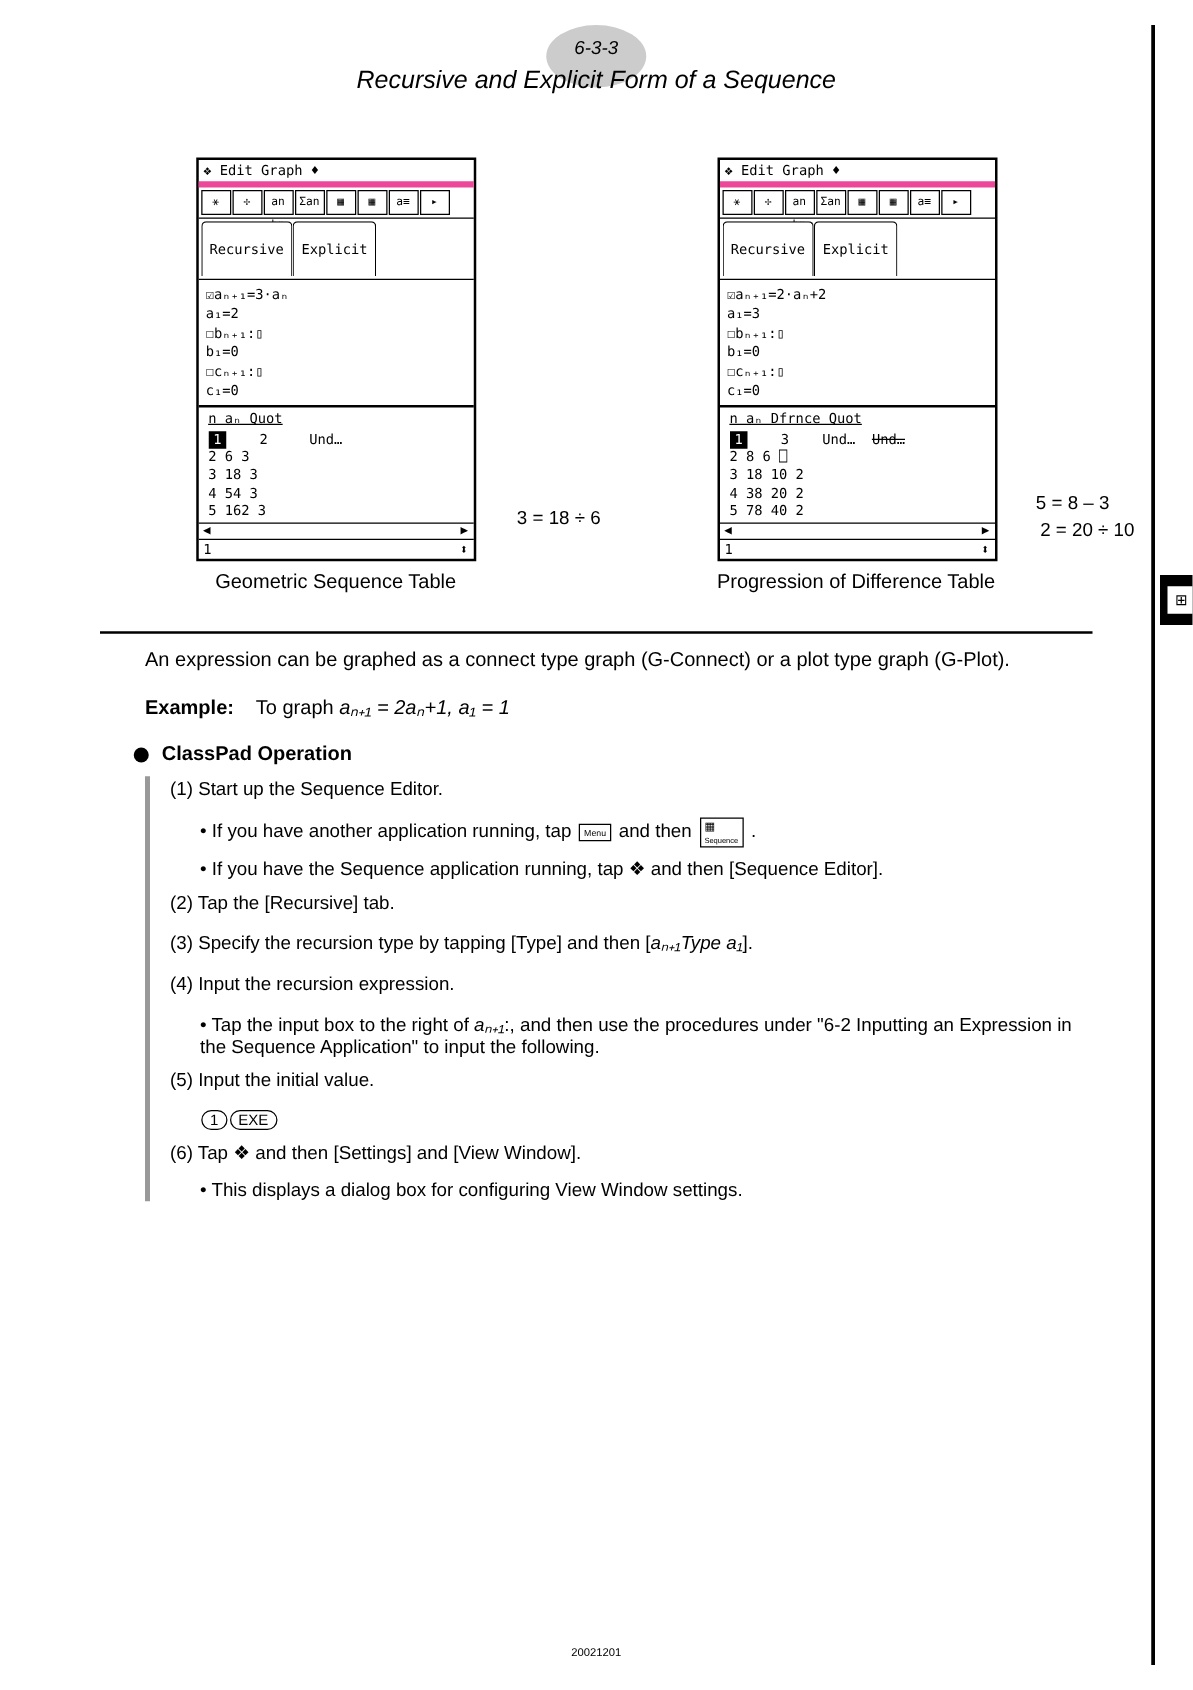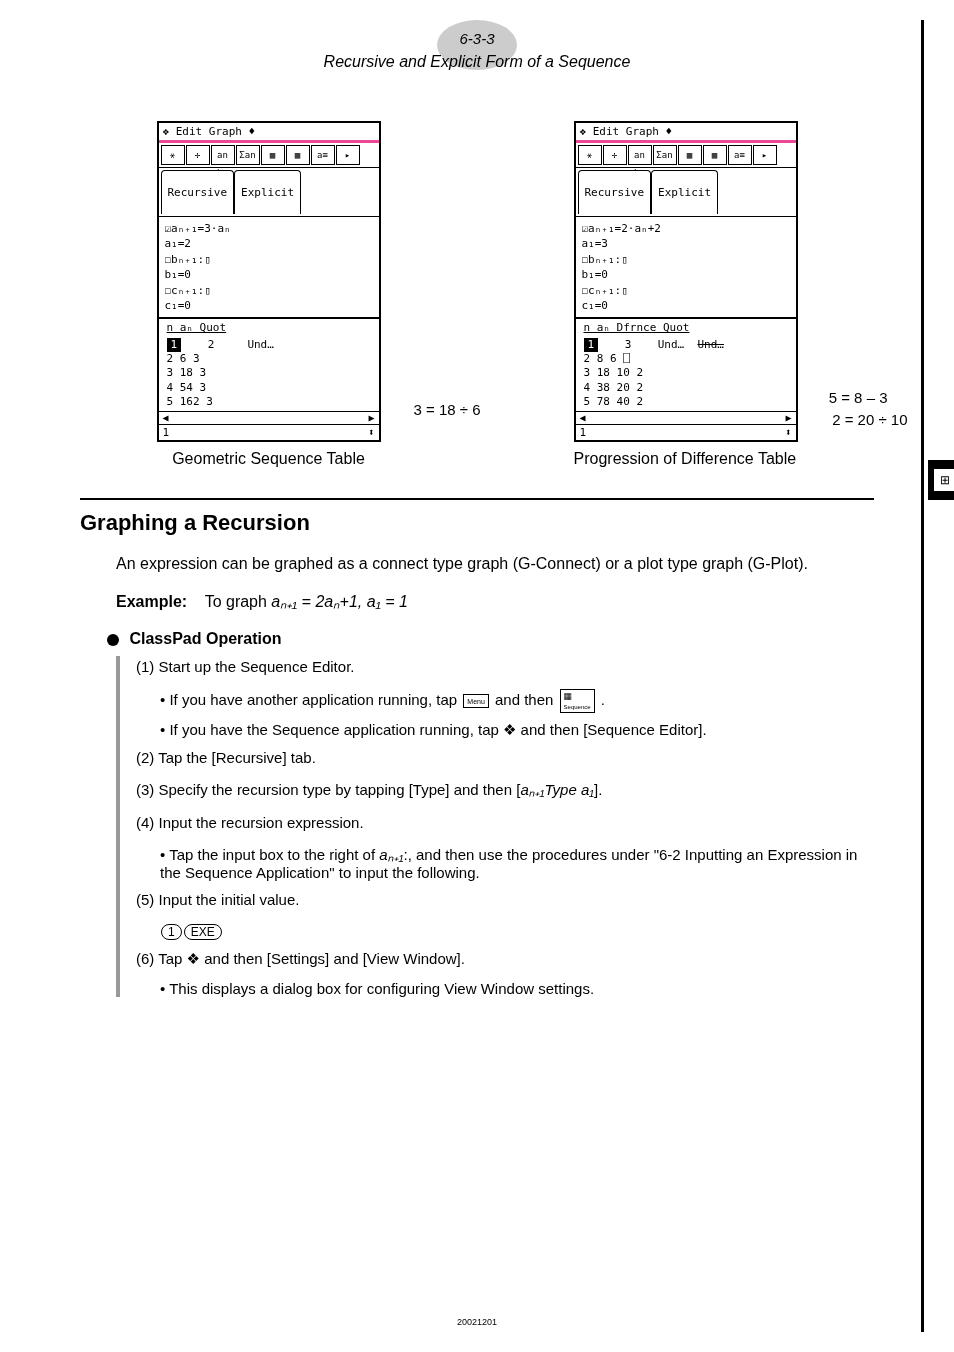--- a/index.html
+++ b/index.html
@@ -42,21 +42,21 @@
     transform: translateX(-50%);
     top: -10px;
     z-index: -1;
   }
   .page-num {
     font-style: italic;
     font-size: 15px;
   }
   .page-subtitle {
     font-style: italic;
-    font-size: 16px;
+    font-size: 20px;
     margin-top: 6px;
   }
   .figures-row {
     display: flex;
     justify-content: space-around;
     gap: 40px;
     margin-top: 50px;
     margin-bottom: 10px;
   }
   .fig-col {
@@ -66,21 +66,21 @@
     position: relative;
   }
   .calc-screen {
     border: 2px solid #000;
     width: 220px;
     background: #fff;
     font-family: monospace;
     font-size: 12px;
   }
   .calc-menubar {
-    border-bottom: 3px solid #ec4899;
+    border-bottom: 5px solid #ec4899;
     padding: 2px 4px;
     font-size: 11px;
     display: flex;
     align-items: center;
     gap: 4px;
   }
   .calc-toolbar {
     border-bottom: 1px solid #000;
     padding: 2px;
     display: flex;
@@ -373,21 +373,20 @@
         </div>
       </div>
       <div class="fig-annotation" style="right:-90px; top:268px;">5 = 8 – 3</div>
       <div class="fig-annotation" style="right:-110px; top:290px;">2 = 20 ÷ 10</div>
       <div class="fig-caption" style="text-align:left; align-self:flex-start;">Progression of Difference Table</div>
     </div>
   </div>
 
   <hr class="section-divider">
 
-  <div class="section-title">Graphing a Recursion</div>
 
   <p class="body-text">An expression can be graphed as a connect type graph (G-Connect) or a plot type graph (G-Plot).</p>
 
   <p class="body-text">
     <b>Example:</b>&nbsp;&nbsp;&nbsp;
     <span>To graph </span>
     <span class="ital">aₙ₊₁ = 2aₙ+1, a₁ = 1</span>
   </p>
 
   <div class="subheading">

